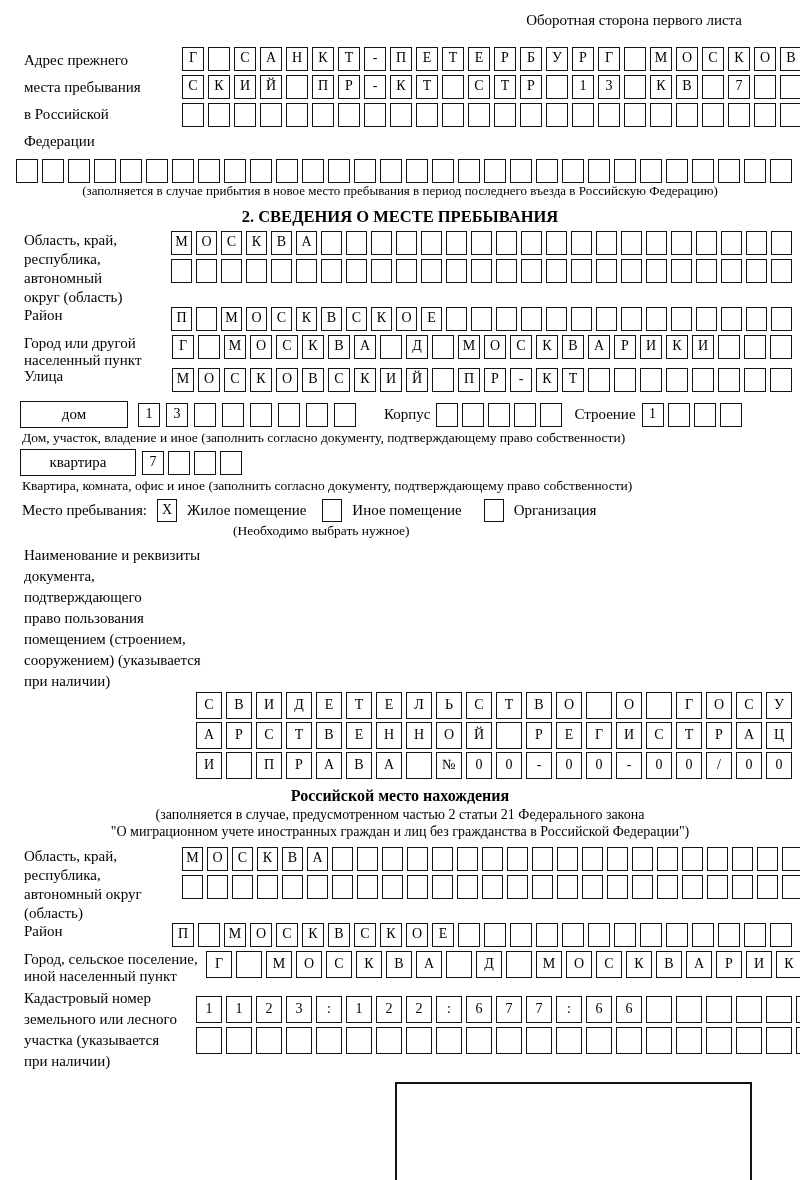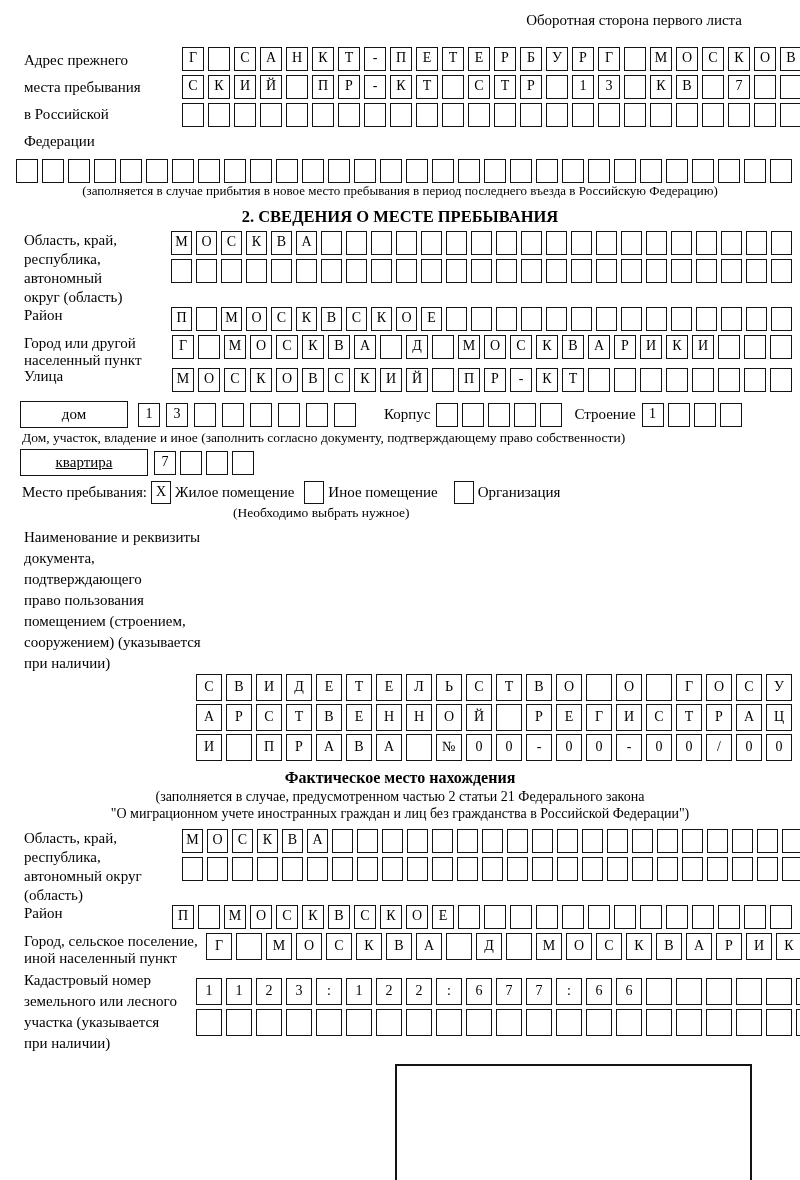--- a/index.html
+++ b/index.html
@@ -17,27 +17,27 @@
   .big .cell{width:26px;height:27px;line-height:23px;}
   .cells-full{display:flex;justify-content:flex-end;gap:4px;margin-top:4px;}
   .caption{font-size:13px;text-align:center;margin-top:0;}
   .sec-title{font-size:16.5px;font-weight:bold;text-align:center;margin-top:8px;}
   .lh27{line-height:27px;} .lh19{line-height:19px;} .lh16{line-height:16.5px;}
   .lh21{line-height:21px;} .lh23{line-height:21px;}
   .mt4{margin-top:4px;} .mt6{margin-top:6px;flex-direction:column;}
   .inline-row{display:flex;align-items:center;margin-left:12px;margin-top:5px;font-size:15px;}
   .boxlabel{box-sizing:border-box;border:1.8px solid #141414;height:27px;text-align:center;
             font-size:15px;line-height:24px;}
-  .dom-box{width:108px;} .kv-box{width:128px;text-decoration:underline;}
+  .dom-box{width:108px;} .kv-box{width:116px;}
   .house-cells{display:flex;gap:6px;margin-left:10px;}
   .small-cells{display:flex;gap:4px;margin-left:6px;}
   .left-cap{font-size:13.5px;margin:2px 0 3px 14px;text-align:left;}
   .chk{box-sizing:border-box;width:20px;height:23px;border:1.8px solid #141414;text-align:center;
        font-size:14px;line-height:19px;flex:0 0 auto;}
-  .stay-row{display:flex;align-items:center;gap:4px;margin-left:14px;margin-top:5px;font-size:15px;}
+  .stay-row{display:flex;align-items:center;gap:10px;margin-left:14px;margin-top:5px;font-size:15px;}
   .stay-note{font-size:13.5px;margin-left:225px;margin-top:1px;}
   .center-cap{font-size:14px;text-align:center;line-height:16.5px;margin-top:2px;}
   .mark-box{margin-left:387px;margin-top:10px;width:357px;height:174px;border:2px solid #141414;
             box-sizing:border-box;}
   .mark-caption{margin-left:378px;width:400px;text-align:center;font-size:14.5px;line-height:19px;
                 margin-top:7px;}
 </style>
 </head>
 <body>
 
@@ -353,20 +353,21 @@
 
   <div class="inline-row" style="margin-top:2px;">
     <div class="boxlabel kv-box">квартира</div>
     <div class="small-cells">
         <span class="cell">7</span>
         <span class="cell"></span>
         <span class="cell"></span>
         <span class="cell"></span>
       </div>
   </div>
+  <div class="left-cap">Квартира, комната, офис и иное (заполнить согласно документу, подтверждающему право собственности)</div>
 
   <div class="stay-row">
     <span>Место пребывания:</span>
     <span class="chk">X</span>
     <span>Жилое помещение</span>
     <span class="chk" style="margin-left:6px;"></span>
     <span>Иное помещение</span>
     <span class="chk" style="margin-left:12px;"></span>
     <span>Организация</span>
   </div>
@@ -437,21 +438,21 @@
           <span class="cell">-</span>
           <span class="cell">0</span>
           <span class="cell">0</span>
           <span class="cell">/</span>
           <span class="cell">0</span>
           <span class="cell">0</span>
         </div>
     </div>
   </div>
 
-  <div class="sec-title" style="margin-top:4px;font-size:16px;">Фактическое место нахождения</div>
+  <div class="sec-title" style="margin-top:4px;font-size:16px;">Российской место нахождения</div>
   <div class="center-cap">(заполняется в случае, предусмотренном частью 2 статьи 21 Федерального закона<br>"О миграционном учете иностранных граждан и лиц без гражданства в Российской Федерации")</div>
 
   <div class="frow" style="margin-top:7px;">
     <div class="flabel lh19" style="width:158px;">Область, край,<br>республика,<br>автономный округ<br>(область)</div>
     <div class="cellcol">
       <div class="cells w21">
           <span class="cell">М</span>
           <span class="cell">О</span>
           <span class="cell">С</span>
           <span class="cell">К</span>

